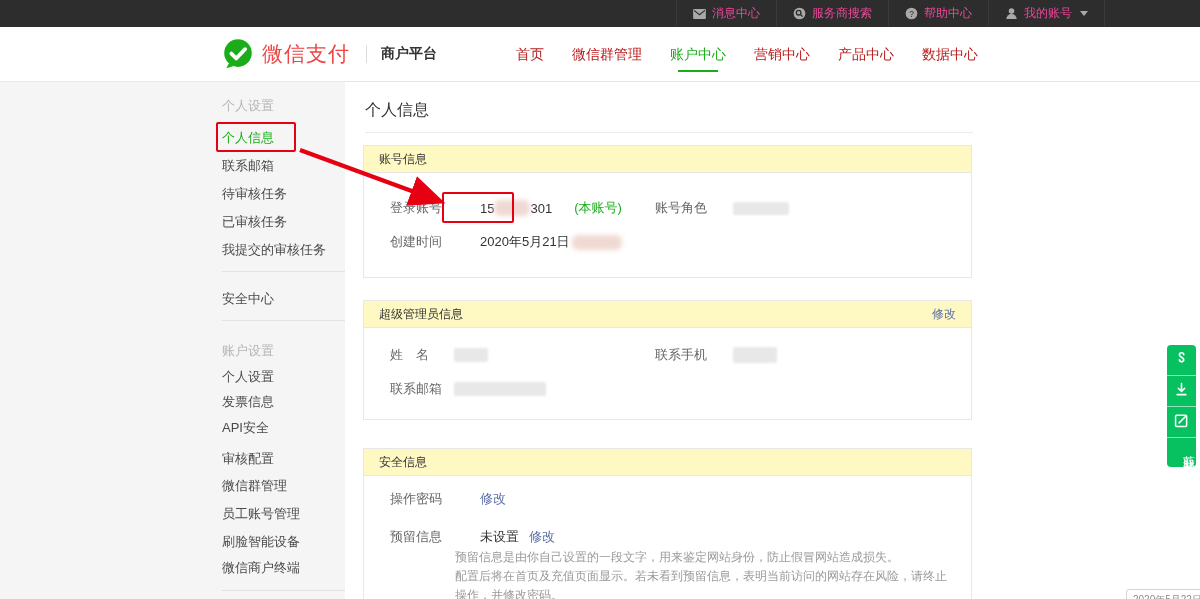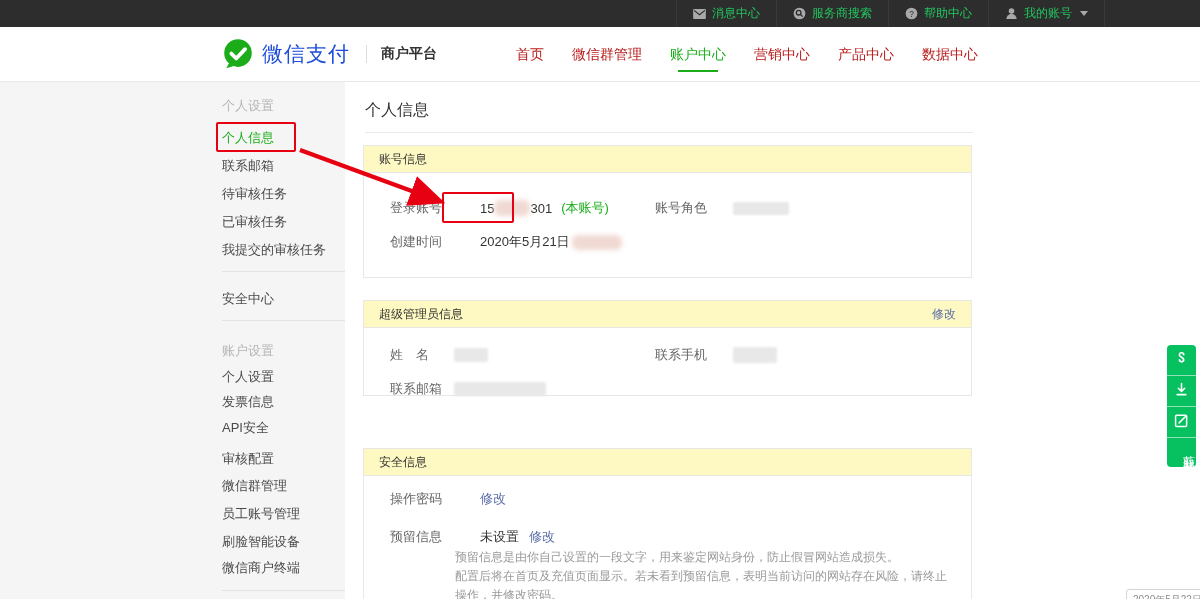--- a/index.html
+++ b/index.html
@@ -3,32 +3,32 @@
 <meta charset="utf-8">
 <style>
   * { margin:0; padding:0; box-sizing:border-box; }
   body { font-family:"Liberation Sans","DejaVu Sans",sans-serif; background:#fff; }
   #page { position:relative; width:1200px; height:599px; overflow:hidden; background:#fff; }
 
   
   .topbar { position:absolute; left:0; top:0; width:1200px; height:27px; background:#2d2d2d; }
   .topbar-items { position:absolute; left:676px; top:0; height:27px; display:flex; }
   .topbar-item { display:flex; align-items:center; gap:6px; padding:0 16px; height:27px;
-    font-size:12px; color:#22c55e; border-left:1px solid #3a3a3a; cursor:pointer; }
+    font-size:12px; color:#ec4899; border-left:1px solid #3a3a3a; cursor:pointer; }
   .topbar-item:last-child { border-right:1px solid #3a3a3a; }
   .topbar-item svg { display:block; }
   .caret-down { width:0; height:0; border-left:4px solid transparent; border-right:4px solid transparent;
     border-top:5px solid #a9a9a9; margin-left:2px; }
 
   
   .header { position:absolute; left:0; top:27px; width:1200px; height:55px; background:#fff;
     border-bottom:1px solid #e7e7e7; }
   .brand { position:absolute; left:222px; top:11px; display:flex; align-items:center; }
   .brand-logo { width:32px; height:32px; }
-  .brand-name { font-size:21px; color:#1d4ed8; margin-left:8px; letter-spacing:1px;text-align:center; }
+  .brand-name { font-size:21px; color:#ef4444; margin-left:8px; letter-spacing:1px;text-align:center; }
   .brand-sep { width:1px; height:18px; background:#dcdcdc; margin:0 14px 0 16px; }
   .brand-portal { font-size:14px; color:#333; font-weight:bold; }
   .main-nav { position:absolute; right:222px; top:0; height:54px; display:flex; align-items:center; gap:28px; }
   .nav-item { position:relative; font-size:14px; color:#b91c1c; text-decoration:none; cursor:pointer;
     height:54px; line-height:54px; }
   .nav-item.active { color:#1aad19; }
   .nav-item.active::after { content:""; position:absolute; left:50%; transform:translateX(-50%);
     bottom:9px; width:40px; height:2px; background:#1aad19; }
 
   
@@ -39,21 +39,21 @@
   .side-div { position:absolute; left:222px; width:123px; height:1px; background:#e2e2e2; }
 
   
   .page-title { position:absolute; left:365px; top:100px; font-size:16px; color:#333; }
   .title-rule { position:absolute; left:365px; top:132px; width:608px; height:1px; background:#ebebeb; }
 
   .card { position:absolute; left:363px; width:609px; background:#fff; border:1px solid #e7e7e7; }
   .card-head { height:27px; line-height:26px; background:#fef9c3; border-bottom:1px solid #e7e7e7;
     padding:0 15px; font-size:12px; color:#333; display:flex; justify-content:space-between; }
   .card1 { top:145px; height:133px; }
-  .card2 { top:300px; height:96px; }
+  .card2 { top:300px; height:120px; }
   .card3 { top:448px; height:160px; }
 
   .frow { position:absolute; font-size:13px; color:#333; display:flex; align-items:center; }
   .flabel { color:#666; }
   .green-note { color:#1aad19; }
   .link { color:#5a6da6; cursor:pointer; text-decoration:none; }
   .redact { display:inline-block; background:#e8e8e8; border-radius:2px; filter:blur(1.2px); }
   .redact-pink { display:inline-block; background:#f0d9d3; border-radius:6px; filter:blur(2.5px); }
   .desc { position:absolute; left:455px; top:548px; width:500px; font-size:12px; color:#9a9a9a; line-height:19px; }
 
@@ -172,21 +172,21 @@
   <div class="card card1">
     <div class="card-head">
       <span>账号信息</span>
     </div>
   </div>
   <div class="frow" style="left:390px; top:199px">
     <span class="flabel">登录账号</span>
     <span style="margin-left:38px">
       <span>15</span><span class="redact-pink" style="width:36px;height:16px;vertical-align:-3px"></span><span>301</span>
     </span>
-    <span class="green-note" style="margin-left:9px">(本账号)</span>
+    <span class="green-note" style="margin-left:22px">(本账号)</span>
   </div>
   <div class="frow" style="left:655px; top:199px">
     <span class="flabel">账号角色</span>
     <span class="redact" style="width:56px;height:13px;margin-left:26px"></span>
   </div>
   <div class="frow" style="left:390px; top:233px">
     <span class="flabel">创建时间</span>
     <span style="margin-left:38px">2020年5月21日</span>
     <span class="redact-pink" style="width:50px;height:15px;margin-left:2px"></span>
   </div>

